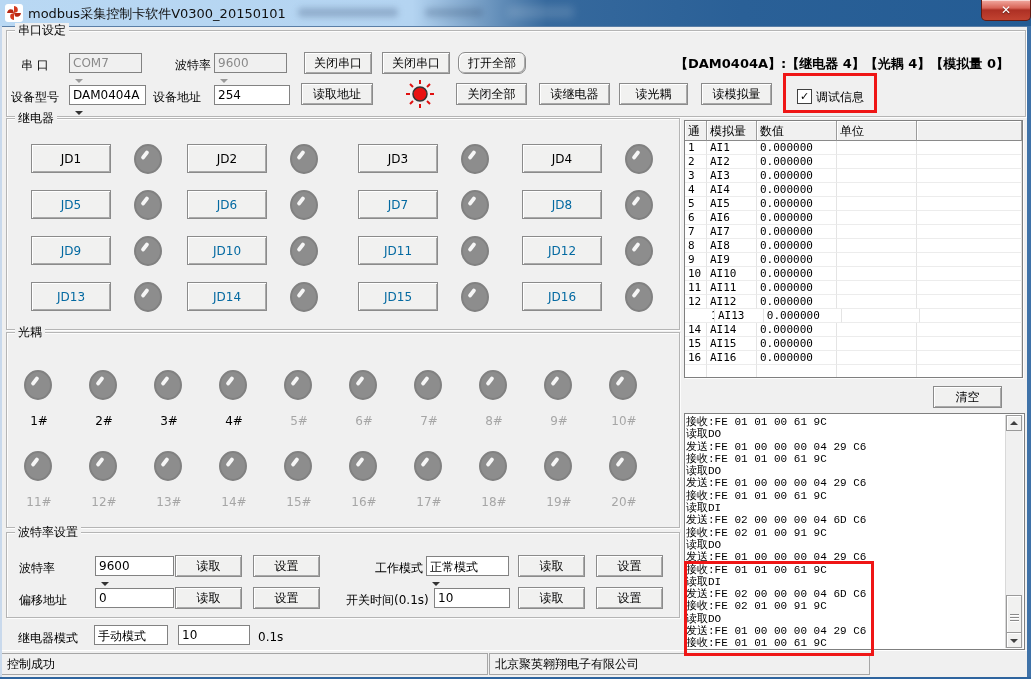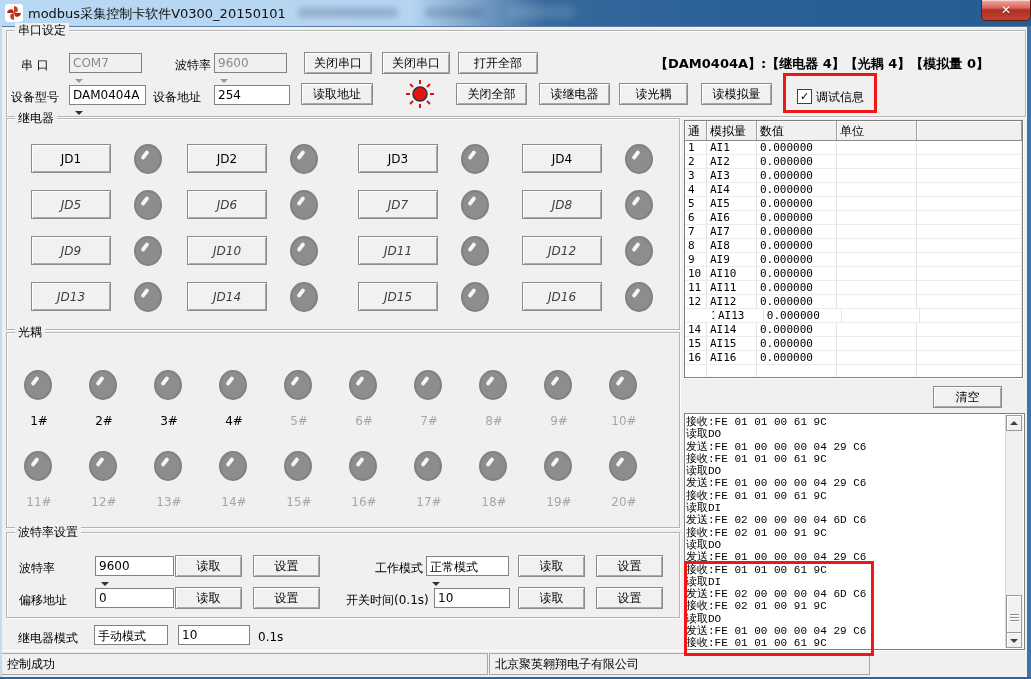--- a/index.html
+++ b/index.html
@@ -25,27 +25,27 @@
     display:flex;align-items:center;justify-content:center;cursor:pointer;}
   .close-btn span{color:#fff;font-weight:bold;font-size:12px;text-shadow:0 1px 1px rgba(0,0,0,.5);}
   
   .edge-l{position:absolute;left:0;top:26px;width:2px;height:651px;background:#c9d9ec;}
   .edge-r{position:absolute;left:1027px;top:26px;width:4px;height:651px;background:#3f72a8;}
   .edge-b{position:absolute;left:0;top:677px;width:1031px;height:2px;background:#2e649e;}
   
   .group{position:absolute;border:1px solid #b5b5b5;box-shadow:inset 1px 1px 0 #fdfdfd,1px 1px 0 #fdfdfd;}
   .gtitle{position:absolute;top:-8px;left:8px;background:#f0f0f0;padding:0 3px;font-size:12px;line-height:14px;}
   .lbl{position:absolute;white-space:nowrap;font-size:12px;}
-  .lbl.bold{font-weight:bold;font-size:13px;}
+  .lbl.bold{font-weight:bold;font-size:13px;margin-left:20px;}
   
   .btn{position:absolute;height:22px;background:#f1f1f0;border:1px solid #8b8b8b;
     box-shadow:inset 1px 1px 0 #ffffff,inset -1px -1px 0 #a9a9a9;
     display:flex;align-items:center;justify-content:center;font-size:12px;cursor:pointer;box-sizing:border-box;}
   .btn.jd{height:29px;font-size:12px;}
-  .btn.dis{color:#404040;cursor:default;font-style:italic;}
+  .btn.dis{color:#0369a1;cursor:default;}
   
   .combo{position:absolute;height:20px;background:#fff;border:1px solid #828282;display:flex;box-sizing:border-box;cursor:pointer;flex-direction:column;}
   .combo .ct{flex:1;padding:2px 3px;font-size:12px;white-space:nowrap;overflow:hidden;}
   .combo .cb{width:16px;background:linear-gradient(#f4f4f4,#dcdcdc);border-left:1px solid #9a9a9a;position:relative;}
   .combo .cb::after{content:'';position:absolute;left:4px;top:7px;border:4px solid transparent;border-top-color:#333;}
   .combo.disabled{background:#f0f0f0;}
   .combo.disabled .ct{color:#8a8a8a;}
   .combo.disabled .cb::after{border-top-color:#9a9a9a;}
   .tbox{position:absolute;height:20px;background:#fff;border:1px solid #828282;font-size:12px;
     padding:0 3px;box-sizing:border-box;font-family:"DejaVu Sans",sans-serif;outline:none;}
@@ -127,21 +127,21 @@
   </div>
 
   <span class="lbl" style="left:168px;top:26px;">波特率</span>
   <div class="combo disabled" style="left:207px;top:22px;width:73px;">
     <span class="ct">9600</span>
     <span class="cb"></span>
   </div>
 
   <div class="btn" style="left:297px;top:21px;width:68px;">关闭串口</div>
   <div class="btn" style="left:375px;top:21px;width:68px;">关闭串口</div>
-  <div class="btn" style="left:451px;top:21px;width:80px;">打开全部</div>
+  <div class="btn" style="left:451px;top:21px;width:68px;border-radius:7px;">打开全部</div>
 
   <span class="lbl bold" style="left:648px;top:24px;">【DAM0404A】:【继电器  4】【光耦 4】【模拟量 0】</span>
 
   <span class="lbl" style="left:4px;top:58px;">设备型号</span>
   <div class="combo" style="left:62px;top:54px;width:77px;">
     <span class="ct">DAM0404A</span>
     <span class="cb"></span>
   </div>
 
   <span class="lbl" style="left:146px;top:58px;">设备地址</span>

